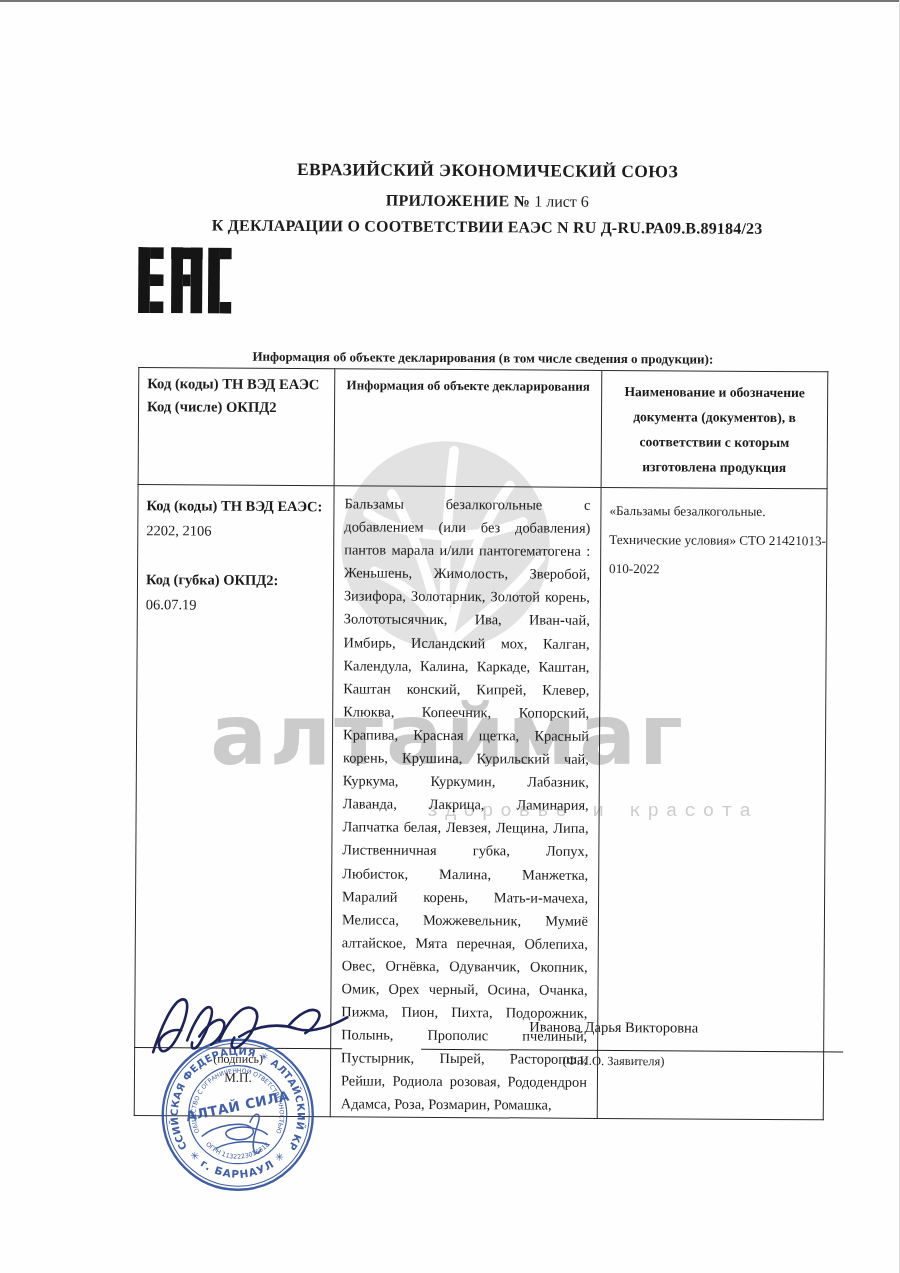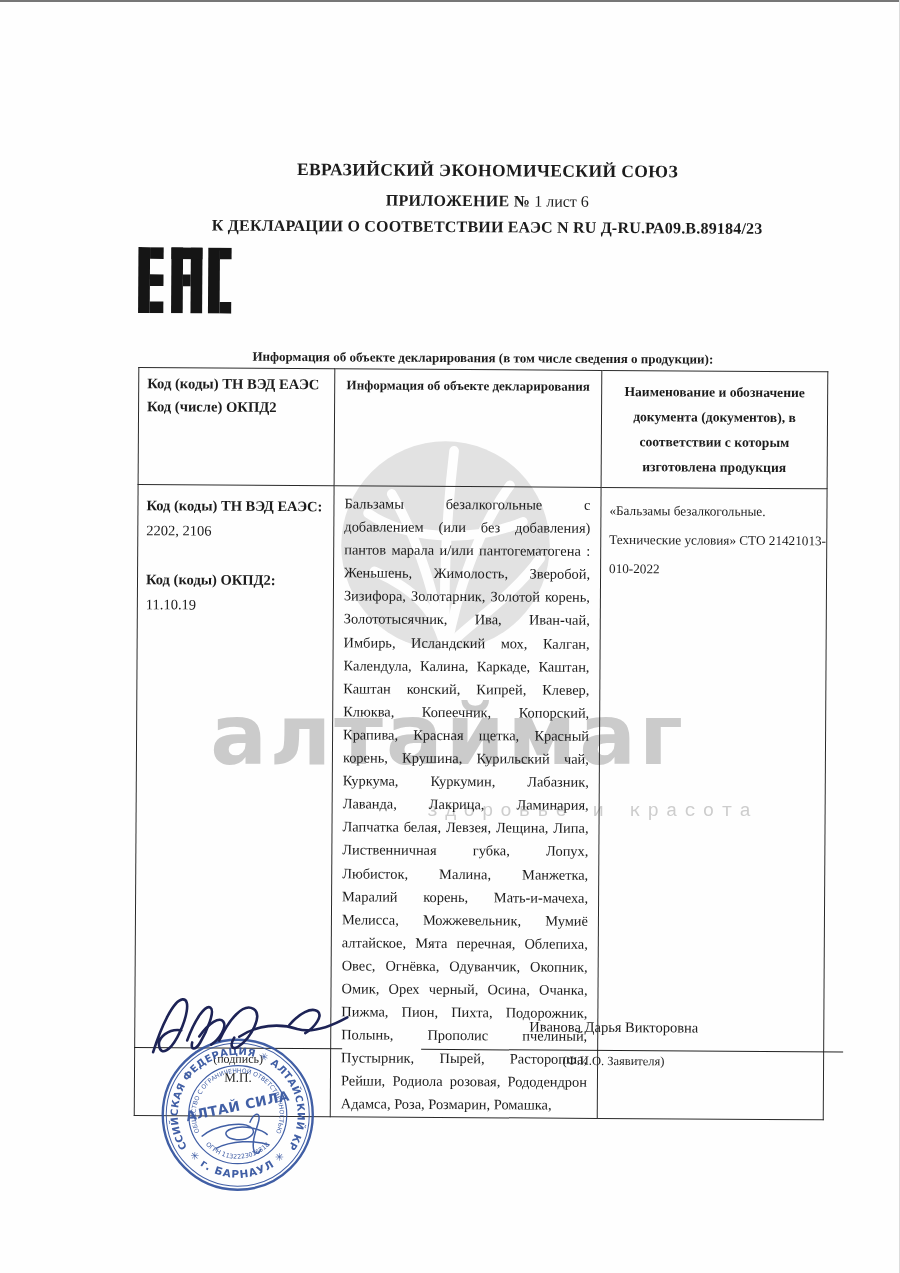--- a/index.html
+++ b/index.html
@@ -144,21 +144,21 @@
         <span>документа (документов), в</span>
         <span>соответствии с которым</span>
         <span>изготовлена продукция</span>
       </td>
     </tr>
     <tr class="brow">
       <td class="codes">
         <div class="lbl">Код (коды) ТН ВЭД ЕАЭС:</div>
         <div>2202, 2106</div>
         <div class="gap"></div>
-        <div><span class="lbl">Код (коды) ОКПД2:</span> <span>11.10.19</span></div>
+        <div><span class="lbl">Код (губка) ОКПД2:</span> <span>06.07.19</span></div>
       </td>
       <td class="info">Бальзамы безалкогольные с добавлением (или без добавления) пантов марала и/или пантогематогена : Женьшень, Жимолость, Зверобой, Зизифора, Золотарник, Золотой корень, Золототысячник, Ива, Иван-чай, Имбирь, Исландский мох, Калган, Календула, Калина, Каркаде, Каштан, Каштан конский, Кипрей, Клевер, Клюква, Копеечник, Копорский, Крапива, Красная щетка, Красный корень, Крушина, Курильский чай, Куркума, Куркумин, Лабазник, Лаванда, Лакрица, Ламинария, Лапчатка белая, Левзея, Лещина, Липа, Лиственничная губка, Лопух, Любисток, Малина, Манжетка, Маралий корень, Мать-и-мачеха, Мелисса, Можжевельник, Мумиё алтайское, Мята перечная, Облепиха, Овес, Огнёвка, Одуванчик, Окопник, Омик, Орех черный, Осина, Очанка, Пижма, Пион, Пихта, Подорожник, Полынь, Прополис пчелиный, Пустырник, Пырей, Расторопша, Рейши, Родиола розовая, Рододендрон Адамса, Роза, Розмарин, Ромашка,</td>
       <td class="doc">
         <span>«Бальзамы безалкогольные.</span>
         <span>Технические условия» СТО 21421013-</span>
         <span>010-2022</span>
       </td>
     </tr>
   </tbody>
     </table>

